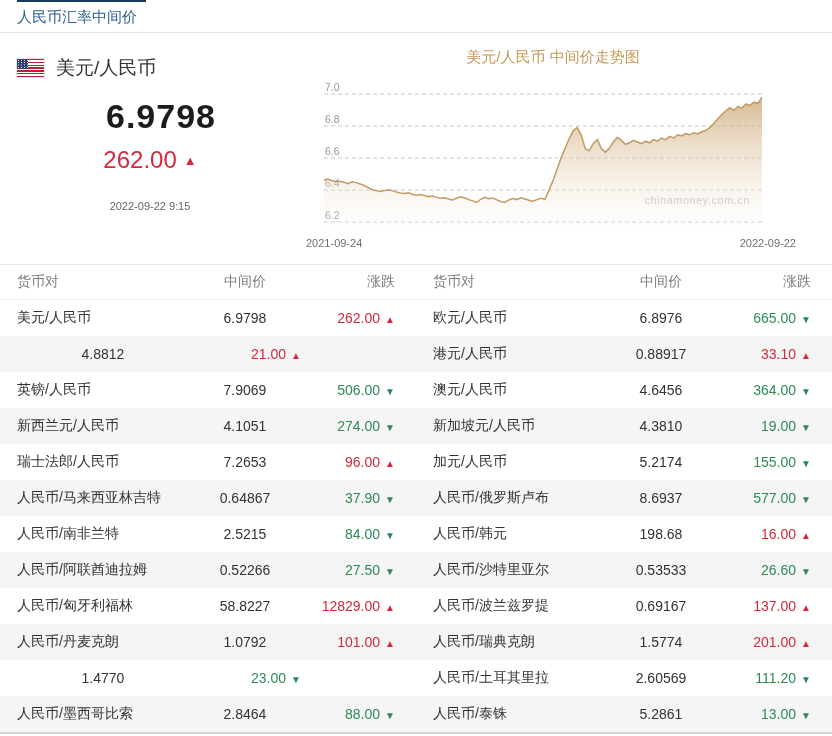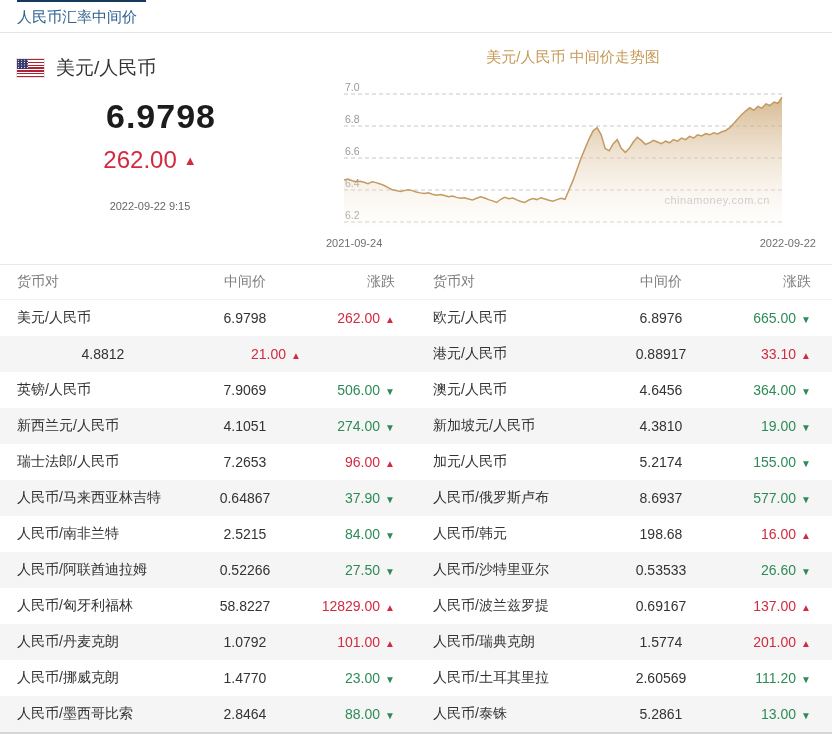--- a/index.html
+++ b/index.html
@@ -28,21 +28,21 @@
     background-size:3px 2.4px;
   }
   .pair-name { margin-left:12px; font-size:19px; color:#333; }
   .hero-price { position:absolute; left:6px; top:64px; width:310px; text-align:center;
     font-size:34px; font-weight:bold; color:#1c1c1c; letter-spacing:1px; }
   .hero-change { position:absolute; left:0; top:113px; width:300px; text-align:center; font-size:24px; }
   .hero-change .arrow { font-size:13px; margin-left:7px; vertical-align:3px; }
   .hero-time { position:absolute; left:0; top:167px; width:300px; text-align:center; font-size:11px; color:#666; }
 
   
-  .chart { position:absolute; left:326px; top:13px; width:494px; }
+  .chart { position:absolute; left:306px; top:13px; width:494px; }
   .chart-title { text-align:center; font-size:15px; color:#c79a58; height:22px; line-height:22px; }
   .chart svg { display:block; margin:2px 0 0 4px; }
   .x-labels { display:flex; justify-content:space-between; font-size:11px; color:#6f6f6f; margin-top:1px; padding-right:4px;gap:10px; }
   .watermark { position:absolute; right:50px; top:148px; font-size:11px; color:#cfcfcf; letter-spacing:.5px; }
 
   
   .tables { display:flex; border-top:1px solid #eaeaea; border-bottom:2px solid #d6d6d6; }
   .fx-col { width:416px; }
   .t-head, .t-row { display:grid; grid-template-columns:172px 112px 1fr; align-items:center; padding:0 21px 0 17px; }
   .t-head { height:35px; font-size:14px; color:#7d7d7d; border-bottom:1px solid #f2f2f2; }
@@ -156,21 +156,20 @@
           <span>人民币/匈牙利福林</span>
           <span class="c-mid">58.8227</span>
           <span class="c-chg up"><span>12829.00</span><span class="arr">▲</span></span>
         </div>
         <div class="t-row alt">
           <span>人民币/丹麦克朗</span>
           <span class="c-mid">1.0792</span>
           <span class="c-chg up"><span>101.00</span><span class="arr">▲</span></span>
         </div>
         <div class="t-row">
-          <span>人民币/挪威克朗</span>
           <span class="c-mid">1.4770</span>
           <span class="c-chg down"><span>23.00</span><span class="arr">▼</span></span>
         </div>
         <div class="t-row alt">
           <span>人民币/墨西哥比索</span>
           <span class="c-mid">2.8464</span>
           <span class="c-chg down"><span>88.00</span><span class="arr">▼</span></span>
         </div>
       </div>
   </div>

